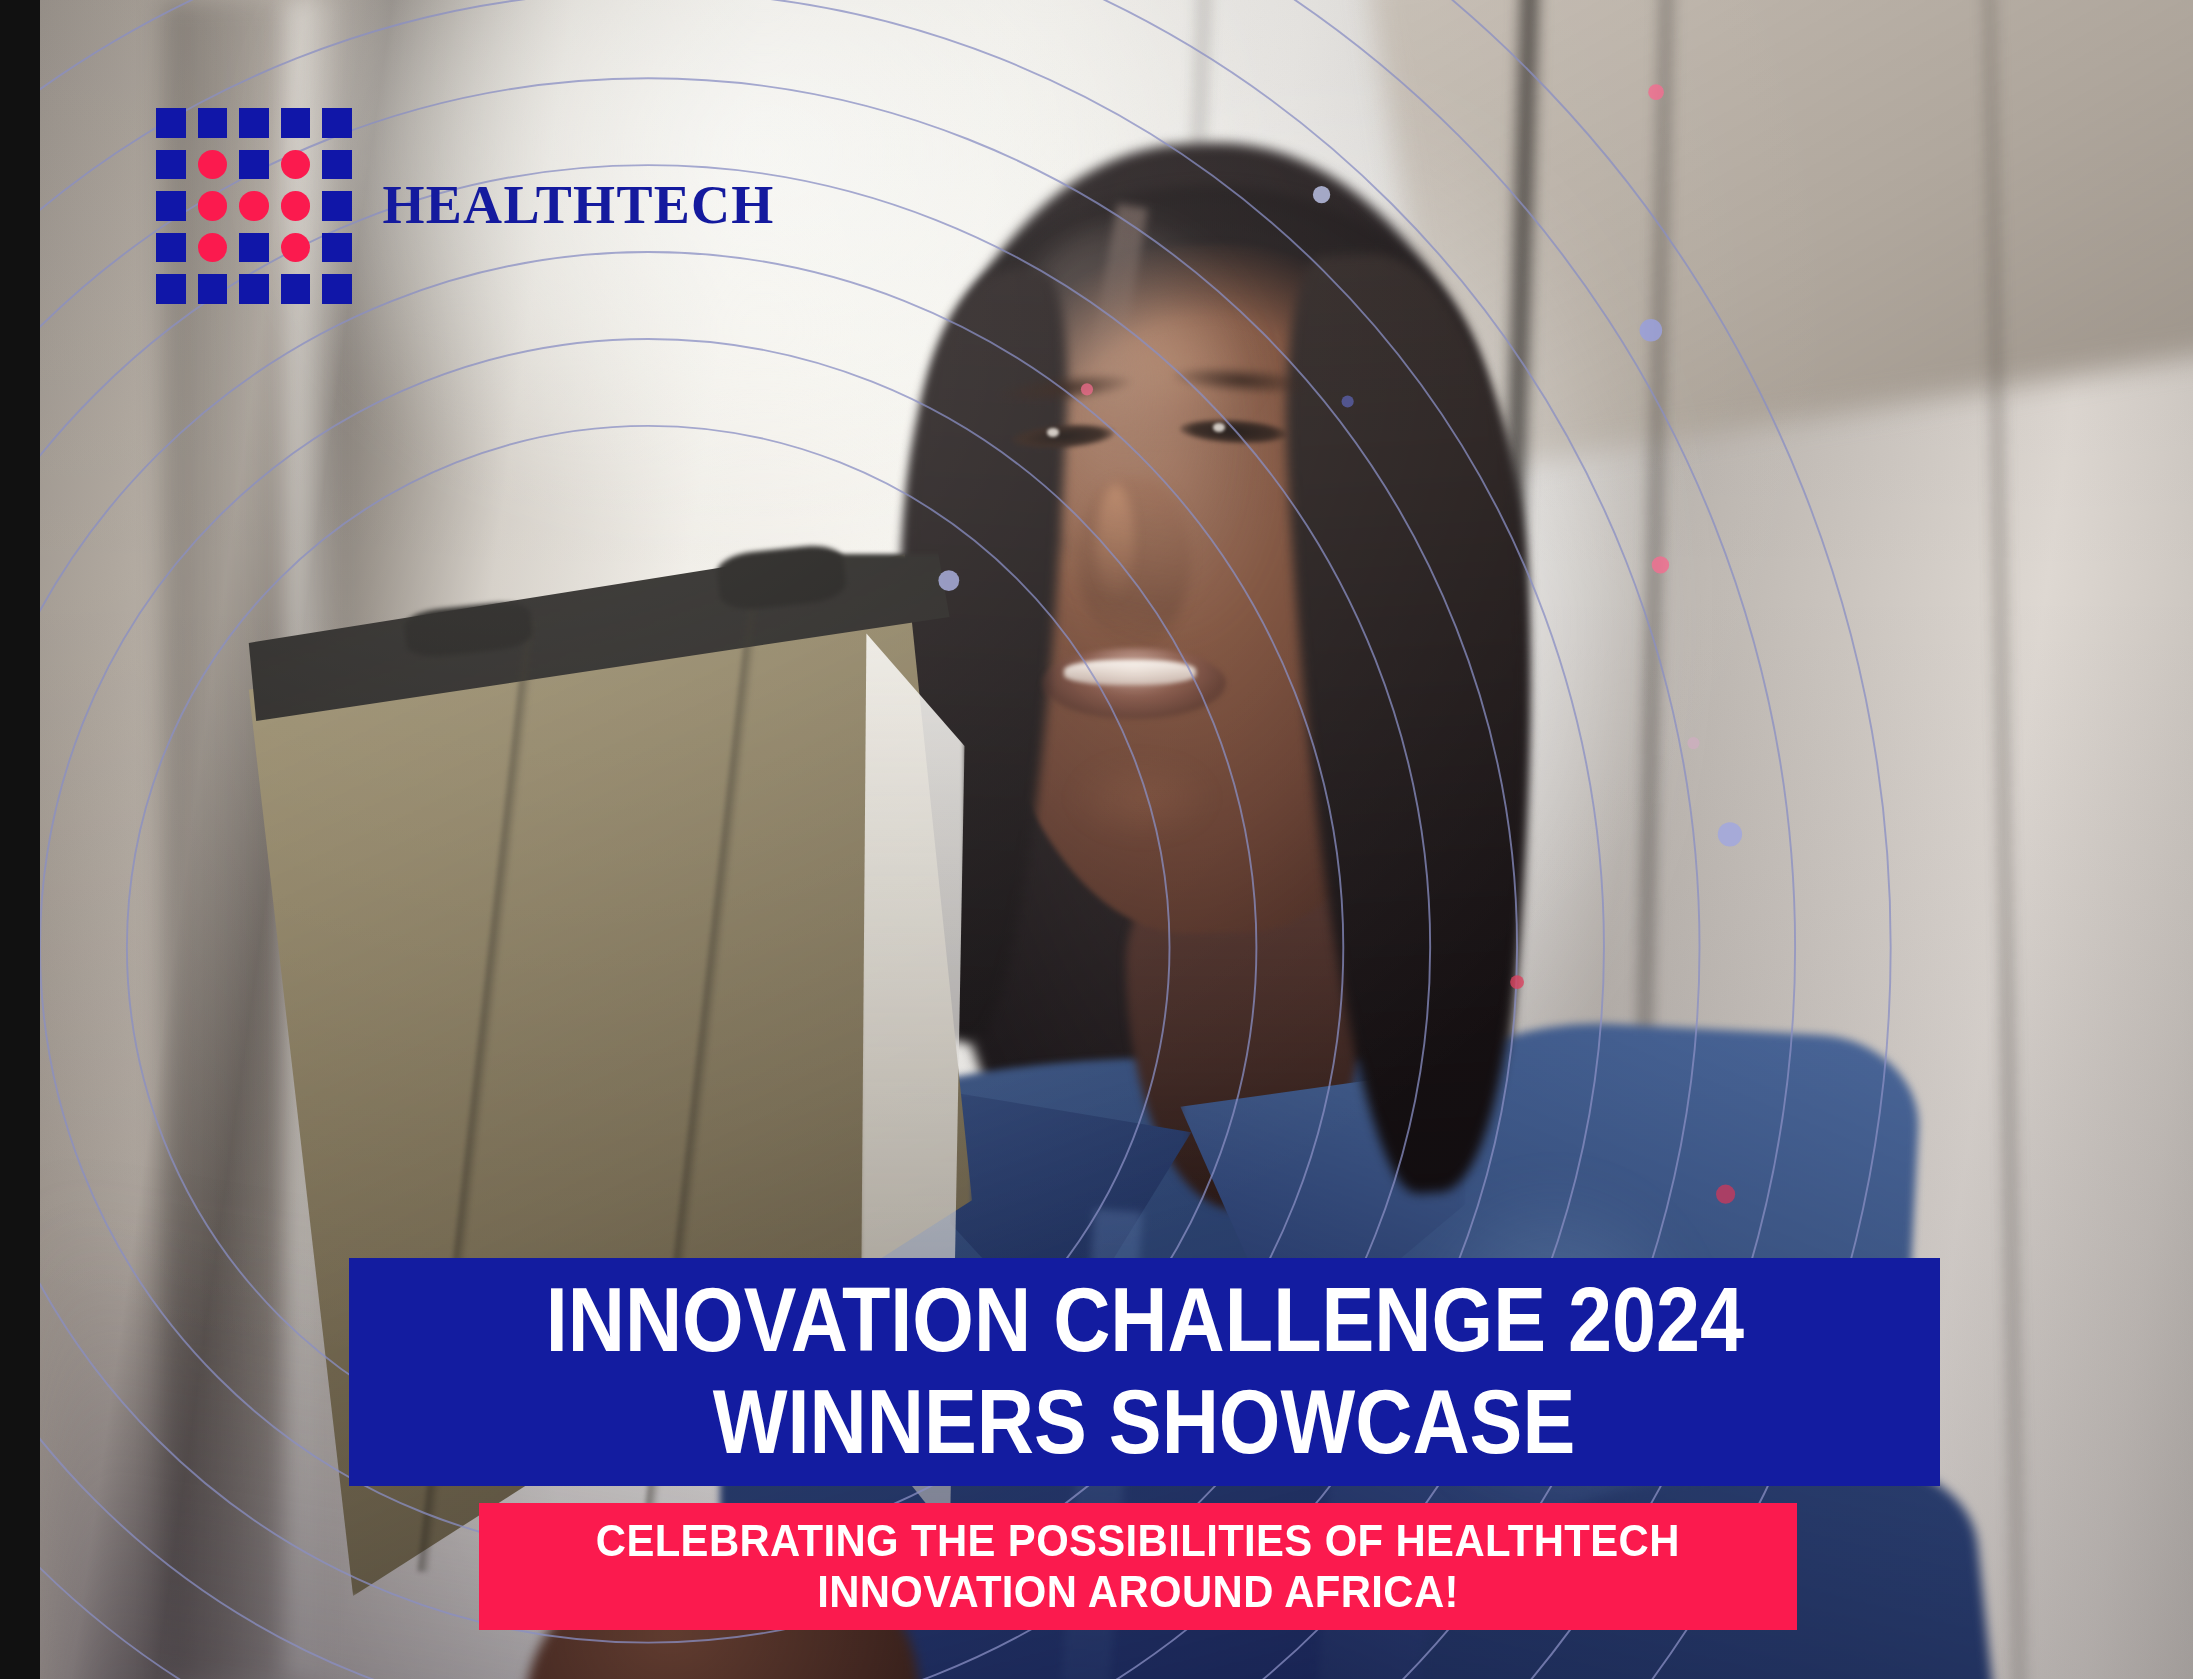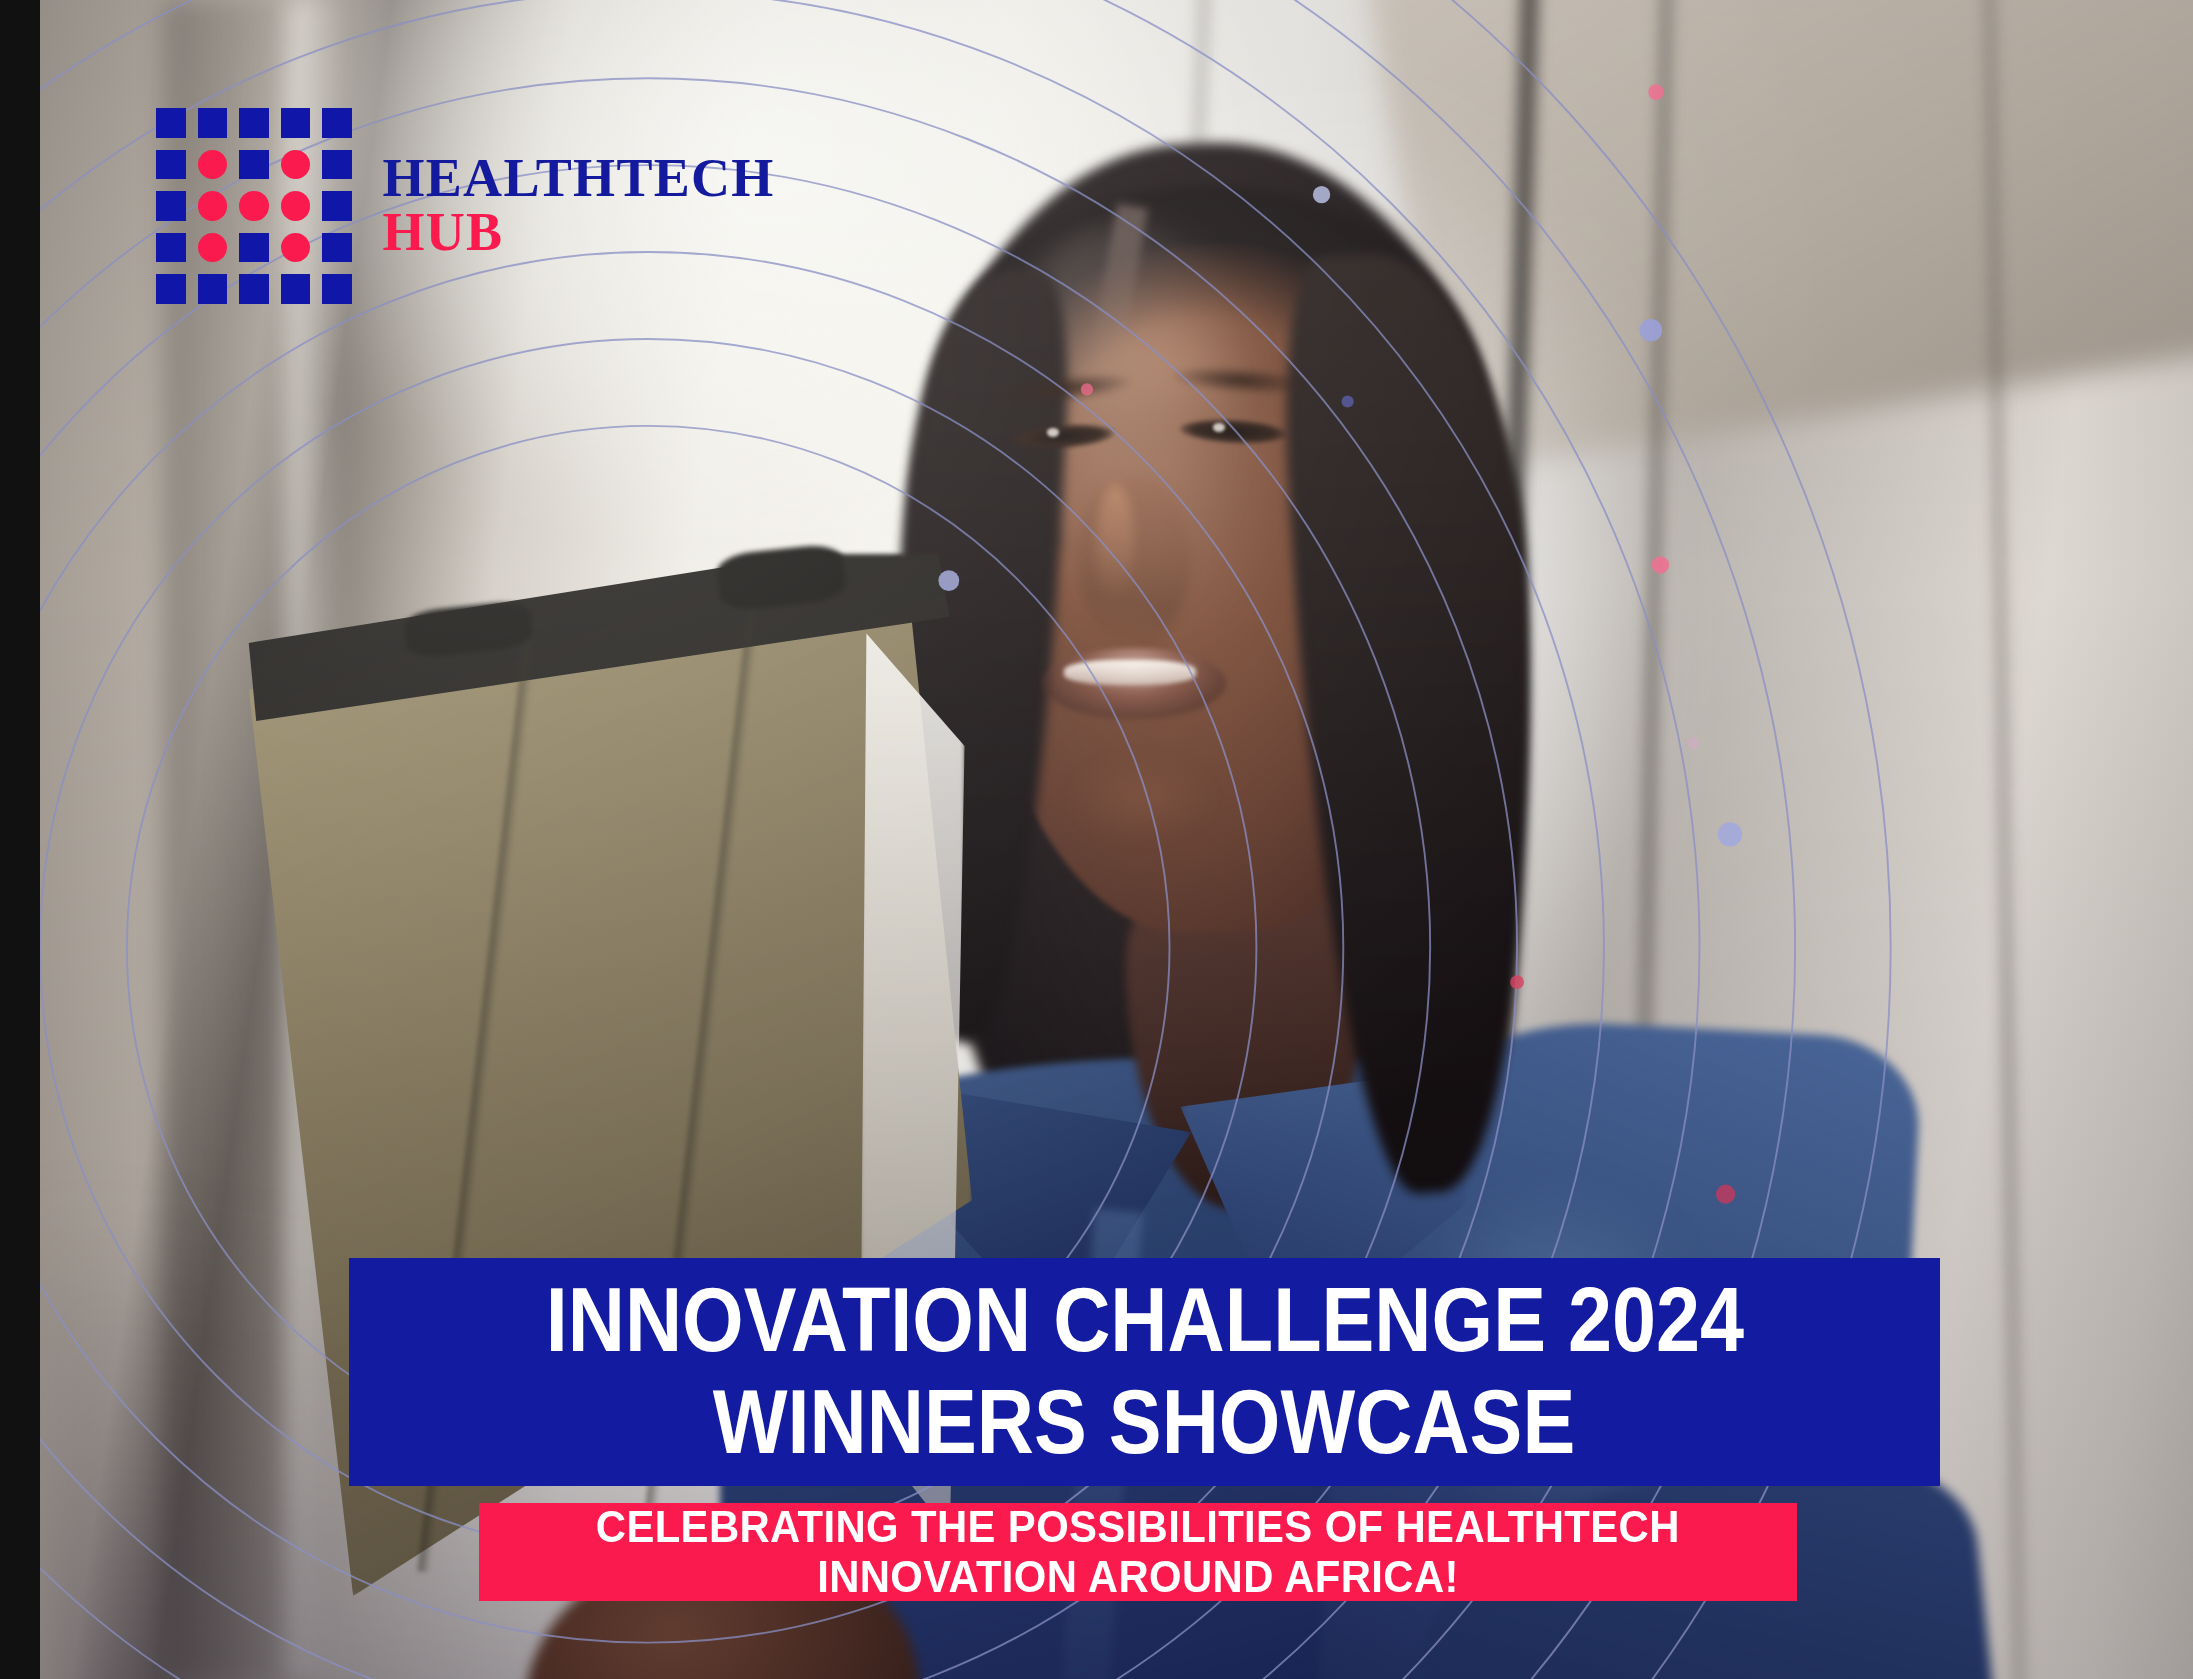--- a/index.html
+++ b/index.html
@@ -386,21 +386,21 @@
     letter-spacing:0px;
     text-align:center;
     white-space:nowrap;
     transform: scaleX(.88);
     transform-origin:center;
   }
 
   .sub-banner {
     position:absolute;
     left:439px; top:1503px;
-    width:1318px; height:98px;
+    width:1318px; height:127px;
     background:#fb1a4e;
     display:flex; flex-direction:column;
     align-items:center; justify-content:center;
   }
   .sub-line {
     color:#ffffff;
     font-family: "Liberation Sans Narrow", "Liberation Sans", sans-serif;
     font-weight:700;
     font-size:45px;
     line-height:1.12;
@@ -535,21 +535,20 @@
       <span class="logo-cell"></span>
 
       <span class="logo-cell"></span>
       <span class="logo-cell"></span>
       <span class="logo-cell"></span>
       <span class="logo-cell"></span>
       <span class="logo-cell"></span>
     </div>
     <div class="logo-word">
       <span class="logo-line1">HEALTHTECH</span>
-      <span class="logo-line2">HUB</span>
     </div>
   </div>
 
   <div class="title-banner">
     <div class="title-line">INNOVATION CHALLENGE 2024</div>
     <div class="title-line">WINNERS SHOWCASE</div>
   </div>
 
   <div class="sub-banner">
     <div class="sub-line">CELEBRATING THE POSSIBILITIES OF HEALTHTECH</div>

